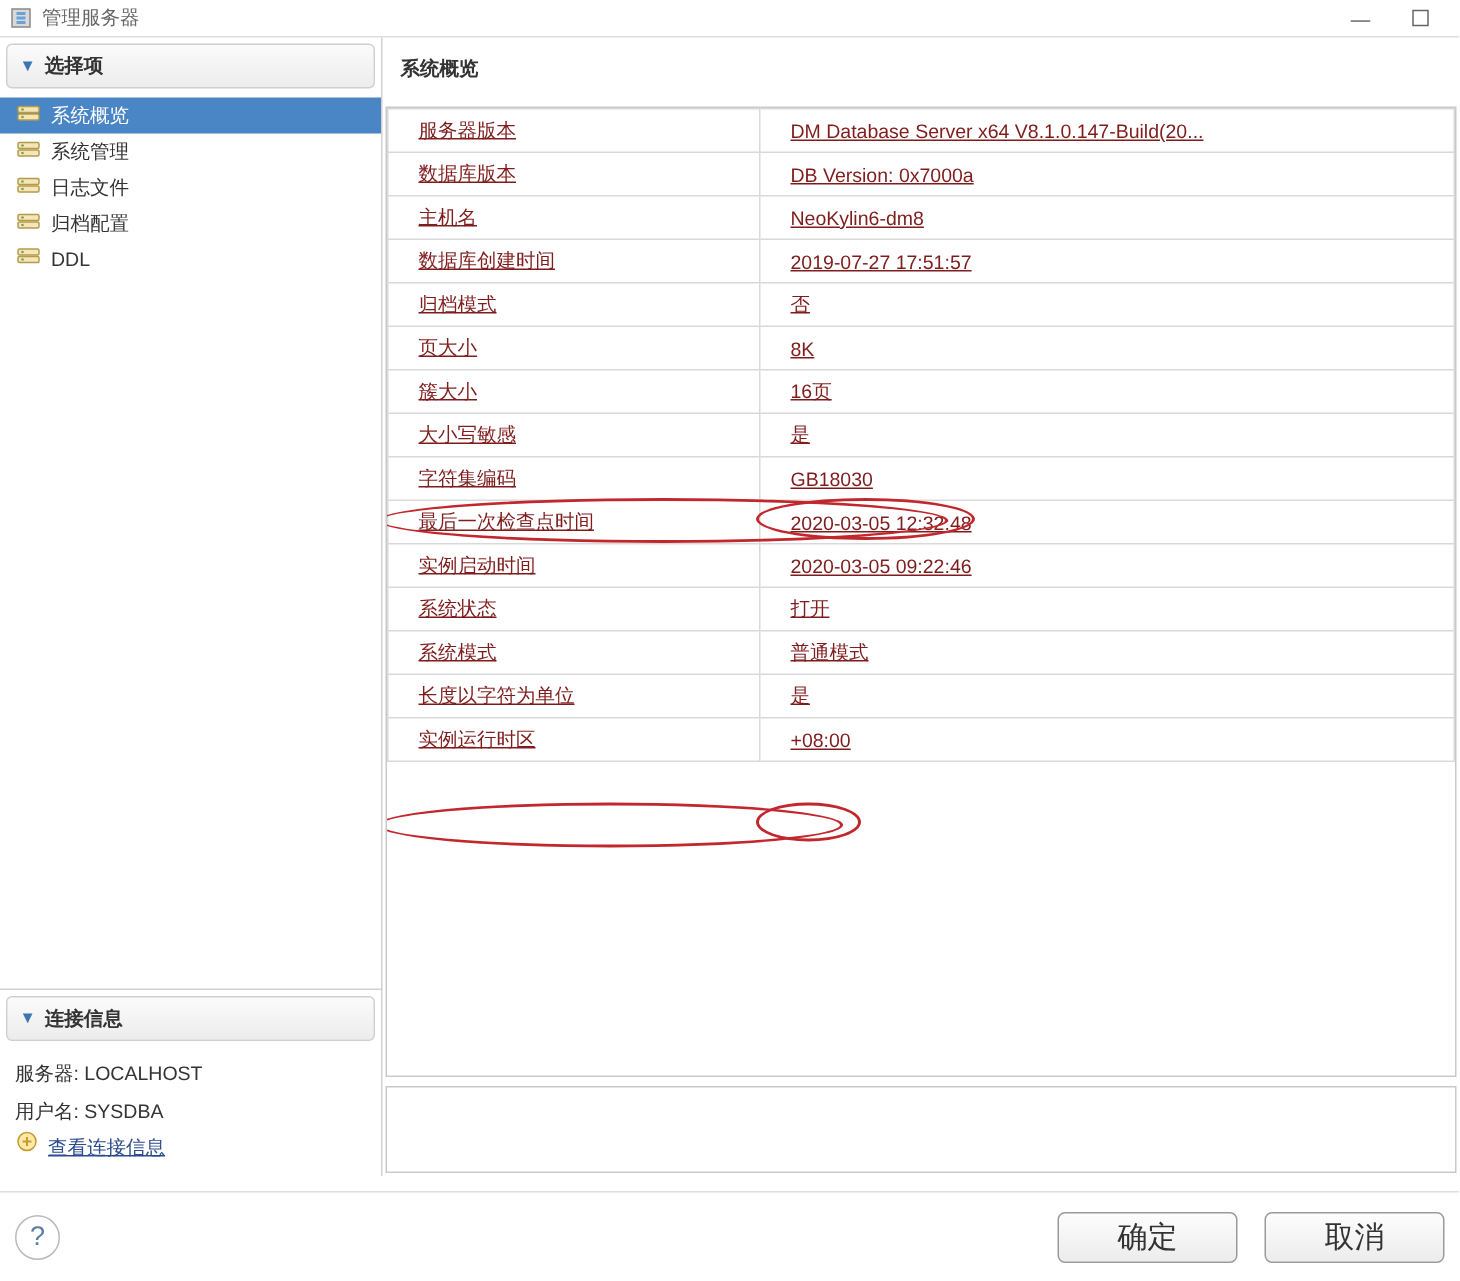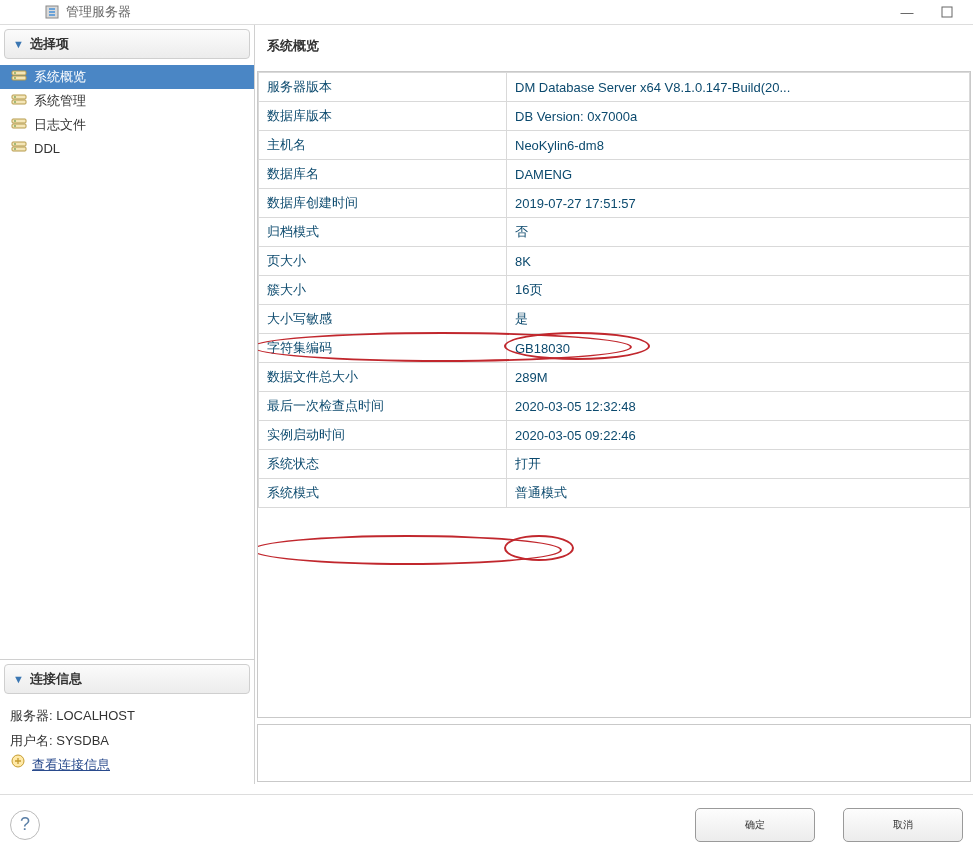--- a/index.html
+++ b/index.html
@@ -14,21 +14,20 @@
     position: relative;
   }
   
   .titlebar {
     height: 24px;
     display: flex;
     align-items: center;
     padding: 2px 6px;
     color: #666;
     font-size: 13px;
-    margin-left: 38px;
   }
   .titlebar .window-icon {
     width:16px; height:16px;
     margin-right:6px;
     display:inline-block;
   }
   .titlebar .spacer { flex:1; }
   .titlebar .ctrl {
     width: 40px; height:18px;
     display:flex; align-items:center; justify-content:center;
@@ -108,26 +107,27 @@
     position:relative;
   }
   table.props{
     width:100%;
     border-collapse:collapse;
     table-layout:fixed;
   }
   table.props col.k{width:248px;}
   table.props td{
     border:1px solid #d9d9d9;
-    padding:5px 8px;
+    padding:5px 20px;
     height:29px;
-    color:#0c4a6e;
+    color:#7f1d1d;
     white-space:nowrap;
     overflow:hidden;
     text-overflow:ellipsis;
+    text-decoration:underline;
   }
   .bottom-input{
     border:1px solid #c9c9c9;
     height:58px;
     margin:2px 2px 2px 0;
     background:#fff;
   }
   
   .footer{
     position:absolute;
@@ -147,23 +147,23 @@
     color:#5a7fa6;
     font-size:18px;
   }
   .footer .spacer{flex:1;}
   .btn{
     min-width:120px;
     height:34px;
     border:1px solid #9a9a9a;
     border-radius:5px;
     background:linear-gradient(#fdfdfd,#ececec);
-    margin-left:28px;
+    margin-left:18px;
     display:flex;align-items:center;justify-content:center;
-    font-size:10px;
+    font-size:20px;
     padding:0 20px;
   }
   
   .ellipse{
     position:absolute;
     border:2px solid #c1272d;
     border-radius:50%;
     pointer-events:none;
   }
   
@@ -234,20 +234,31 @@
         </div>
         <div class="tree-item">
           <span class="ticon">
             <svg width="16" height="14" viewBox="0 0 16 14">
               <rect x="1" y="1" width="14" height="4" rx="1" fill="#f4e6b8" stroke="#b59a4a"></rect>
               <rect x="1" y="6" width="14" height="4" rx="1" fill="#f4e6b8" stroke="#b59a4a"></rect>
               <circle cx="4" cy="3" r="0.9" fill="#7aa45a"></circle>
               <circle cx="4" cy="8" r="0.9" fill="#7aa45a"></circle>
             </svg>
           </span>
+          <span>归档配置</span>
+        </div>
+        <div class="tree-item">
+          <span class="ticon">
+            <svg width="16" height="14" viewBox="0 0 16 14">
+              <rect x="1" y="1" width="14" height="4" rx="1" fill="#f4e6b8" stroke="#b59a4a"></rect>
+              <rect x="1" y="6" width="14" height="4" rx="1" fill="#f4e6b8" stroke="#b59a4a"></rect>
+              <circle cx="4" cy="3" r="0.9" fill="#7aa45a"></circle>
+              <circle cx="4" cy="8" r="0.9" fill="#7aa45a"></circle>
+            </svg>
+          </span>
           <span>DDL</span>
         </div>
       </div>
 
     <div class="conn-panel">
       <div class="panel-header">
         <span class="chev">▼</span>
         <span>连接信息</span>
       </div>
       <div class="conn-body">
@@ -285,24 +296,20 @@
             </tr>
             <tr>
               <td>数据库版本</td>
               <td>DB Version: 0x7000a</td>
             </tr>
             <tr>
               <td>主机名</td>
               <td>NeoKylin6-dm8</td>
             </tr>
             <tr>
-              <td>数据库名</td>
-              <td>DAMENG</td>
-            </tr>
-            <tr>
               <td>数据库创建时间</td>
               <td>2019-07-27 17:51:57</td>
             </tr>
             <tr>
               <td>归档模式</td>
               <td>否</td>
             </tr>
             <tr>
               <td>页大小</td>
               <td>8K</td>
@@ -313,38 +320,42 @@
             </tr>
             <tr>
               <td>大小写敏感</td>
               <td>是</td>
             </tr>
             <tr>
               <td>字符集编码</td>
               <td>GB18030</td>
             </tr>
             <tr>
-              <td>数据文件总大小</td>
-              <td>289M</td>
-            </tr>
-            <tr>
               <td>最后一次检查点时间</td>
               <td>2020-03-05 12:32:48</td>
             </tr>
             <tr>
               <td>实例启动时间</td>
               <td>2020-03-05 09:22:46</td>
             </tr>
             <tr>
               <td>系统状态</td>
               <td>打开</td>
             </tr>
             <tr>
               <td>系统模式</td>
               <td>普通模式</td>
+            </tr>
+            <tr>
+              <td>长度以字符为单位</td>
+              <td>是</td>
+            </tr>
+            <tr>
+              <td>实例运行时区</td>
+              <td>+08:00</td>
             </tr>
           </tbody>
       </table>
 
       <div class="ellipse" style="left:-6px; top:260px; width:380px; height:30px;"></div>
       <div class="ellipse" style="left:246px; top:260px; width:146px; height:28px;"></div>
       <div class="ellipse" style="left:-6px; top:463px; width:310px; height:30px;"></div>
       <div class="ellipse" style="left:246px; top:463px; width:70px; height:26px;"></div>
     </div>
     <div class="bottom-input"></div>

